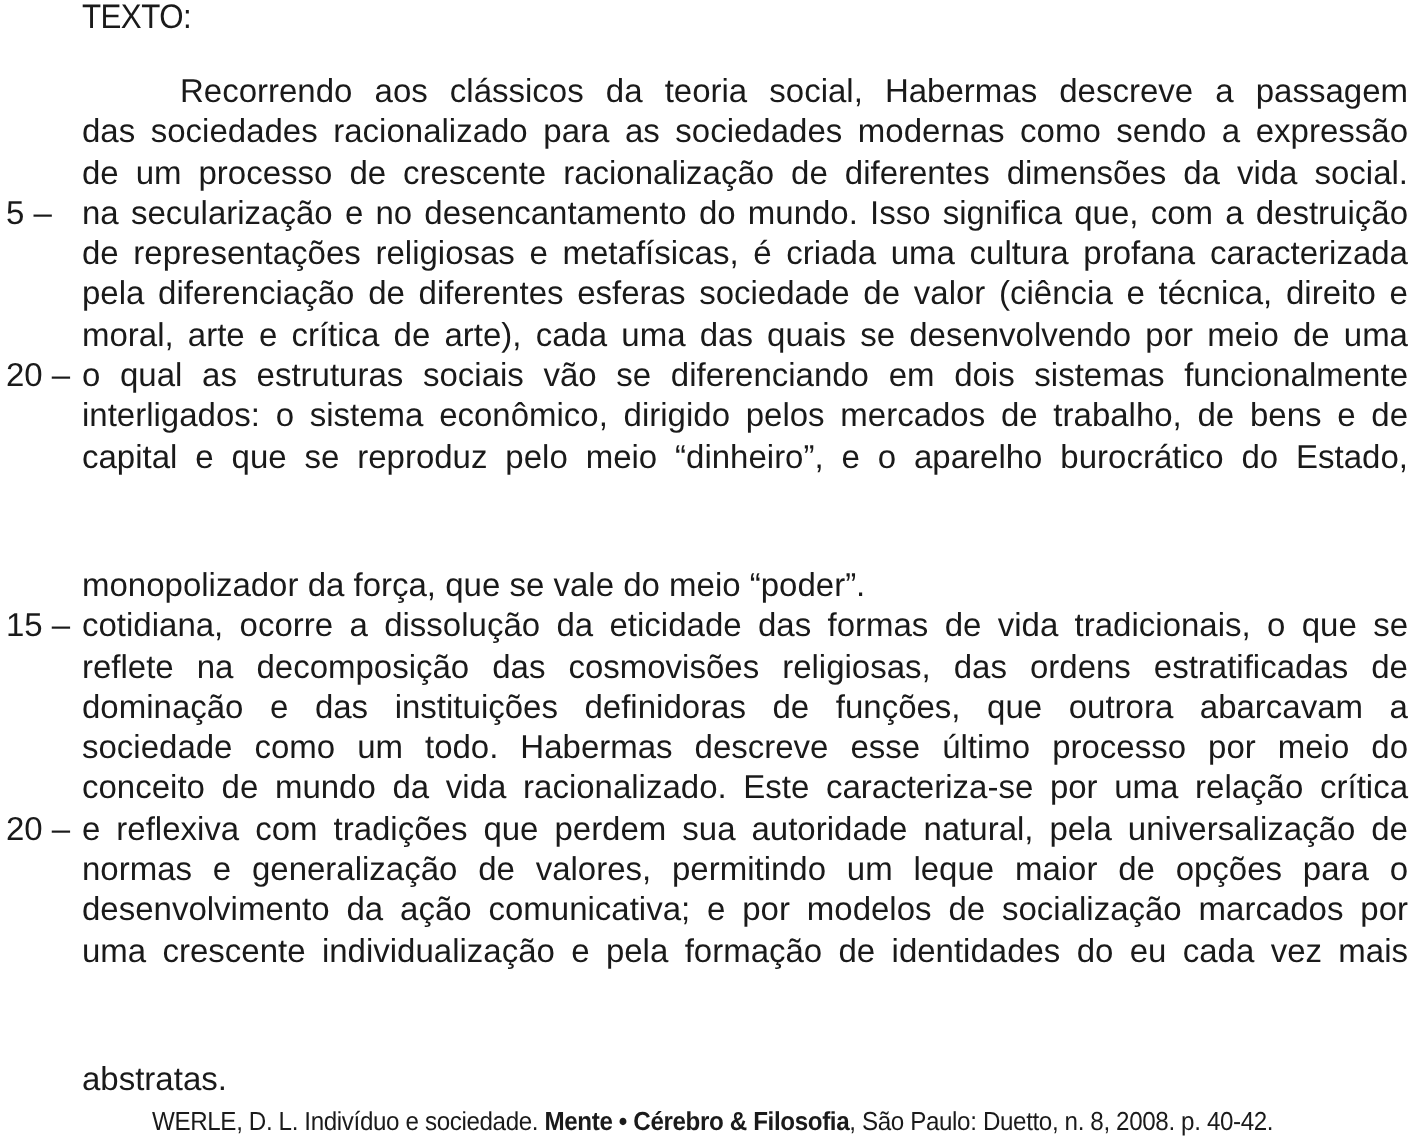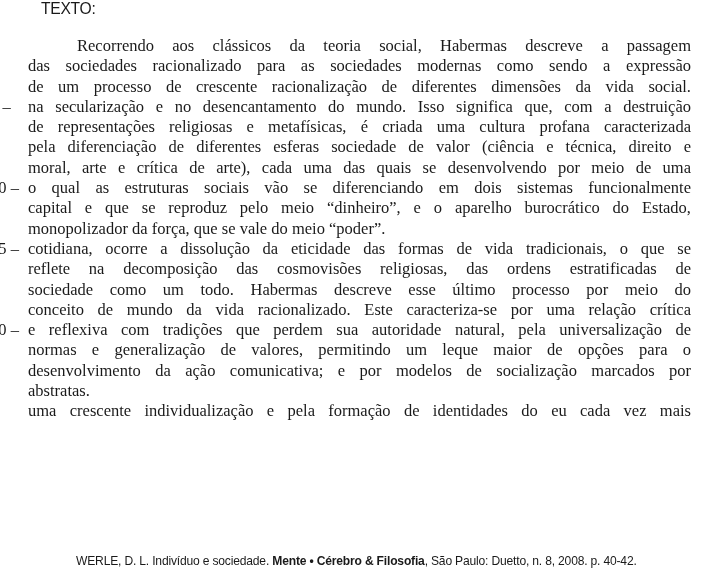--- a/index.html
+++ b/index.html
@@ -6,31 +6,31 @@
   body {
     width: 711px; height: 571px; overflow: hidden; position: relative;
     font-family: "Liberation Sans", sans-serif; color: #1a1a1a;
   }
   .title {
     position: absolute; left: 41px; top: 0px;
     font-size: 17px; line-height: 18px; letter-spacing: -0.3px;
     transform: scaleX(0.92); transform-origin: left top;
   }
   .body-text {
-    position: absolute; left: 28px; top: 36px; width: 663px; font-family: Liberation Serif, serif;
+    position: absolute; left: 41px; top: 36px; width: 663px;
   }
   .line {
     position: relative; height: 20.3px; line-height: 20.3px;
     font-size: 16.5px; white-space: nowrap;
   }
   .line .txt {
     display: block; text-align: justify; text-align-last: justify;
     width: 663px;
   }
-  .line.last .txt { text-align-last: left; }
+  .line.last .txt { text-align-last: left; margin-top: 44px; }
   .line.indent .txt { text-indent: 49px; }
   .line .num {
     position: absolute; left: -38px; top: 0; font-size: 16.5px;
     white-space: pre;
   }
   .txt i { font-style: italic; }
   .citation {
     position: absolute; left: 76px; top: 553px; font-size: 13px;
     line-height: 16px; white-space: nowrap; letter-spacing: -0.2px;
     transform: scaleX(0.93); transform-origin: left top;
@@ -63,49 +63,55 @@
       <span class="txt">pela diferenciação de diferentes esferas sociedade de valor (ciência e técnica, direito e</span>
     </div>
     <div class="line">
       <span class="txt">moral, arte e crítica de arte), cada uma das quais se desenvolvendo por meio de uma</span>
     </div>
     <div class="line">
       <span class="num">20 –</span>
       <span class="txt">o qual as estruturas sociais vão se diferenciando em dois sistemas funcionalmente</span>
     </div>
     <div class="line">
+      <span class="txt">interligados: o sistema econômico, dirigido pelos mercados de trabalho, de bens e de</span>
+    </div>
+    <div class="line">
       <span class="txt">capital e que se reproduz pelo meio “dinheiro”, e o aparelho burocrático do Estado,</span>
     </div>
     <div class="line last">
       <span class="txt">monopolizador da força, que se vale do meio “poder”.</span>
     </div>
     <div class="line">
       <span class="num">15 –</span>
       <span class="txt">cotidiana, ocorre a dissolução da eticidade das formas de vida tradicionais, o que se</span>
     </div>
     <div class="line">
       <span class="txt">reflete na decomposição das cosmovisões religiosas, das ordens estratificadas de</span>
+    </div>
+    <div class="line">
+      <span class="txt">dominação e das instituições definidoras de funções, que outrora abarcavam a</span>
     </div>
     <div class="line">
       <span class="txt">sociedade como um todo. Habermas descreve esse último processo por meio do</span>
     </div>
     <div class="line">
       <span class="txt">conceito de mundo da vida racionalizado. Este caracteriza-se por uma relação crítica</span>
     </div>
     <div class="line">
       <span class="num">20 –</span>
       <span class="txt">e reflexiva com tradições que perdem sua autoridade natural, pela universalização de</span>
     </div>
     <div class="line">
       <span class="txt">normas e generalização de valores, permitindo um leque maior de opções para o</span>
     </div>
     <div class="line">
       <span class="txt">desenvolvimento da ação comunicativa; e por modelos de socialização marcados por</span>
     </div>
+    <div class="line">
+      <span class="txt">uma crescente individualização e pela formação de identidades do eu cada vez mais</span>
+    </div>
     <div class="line last">
       <span class="txt">abstratas.</span>
-    </div>
-    <div class="line">
-      <span class="txt">uma crescente individualização e pela formação de identidades do eu cada vez mais</span>
     </div>
   </div>
 
 <div class="citation"><span>WERLE, D. L. Indivíduo e sociedade. </span><b>Mente • Cérebro &amp; Filosofia</b><span>, São Paulo: Duetto, n. 8, 2008. p. 40-42.</span></div>
 
 </body></html>

